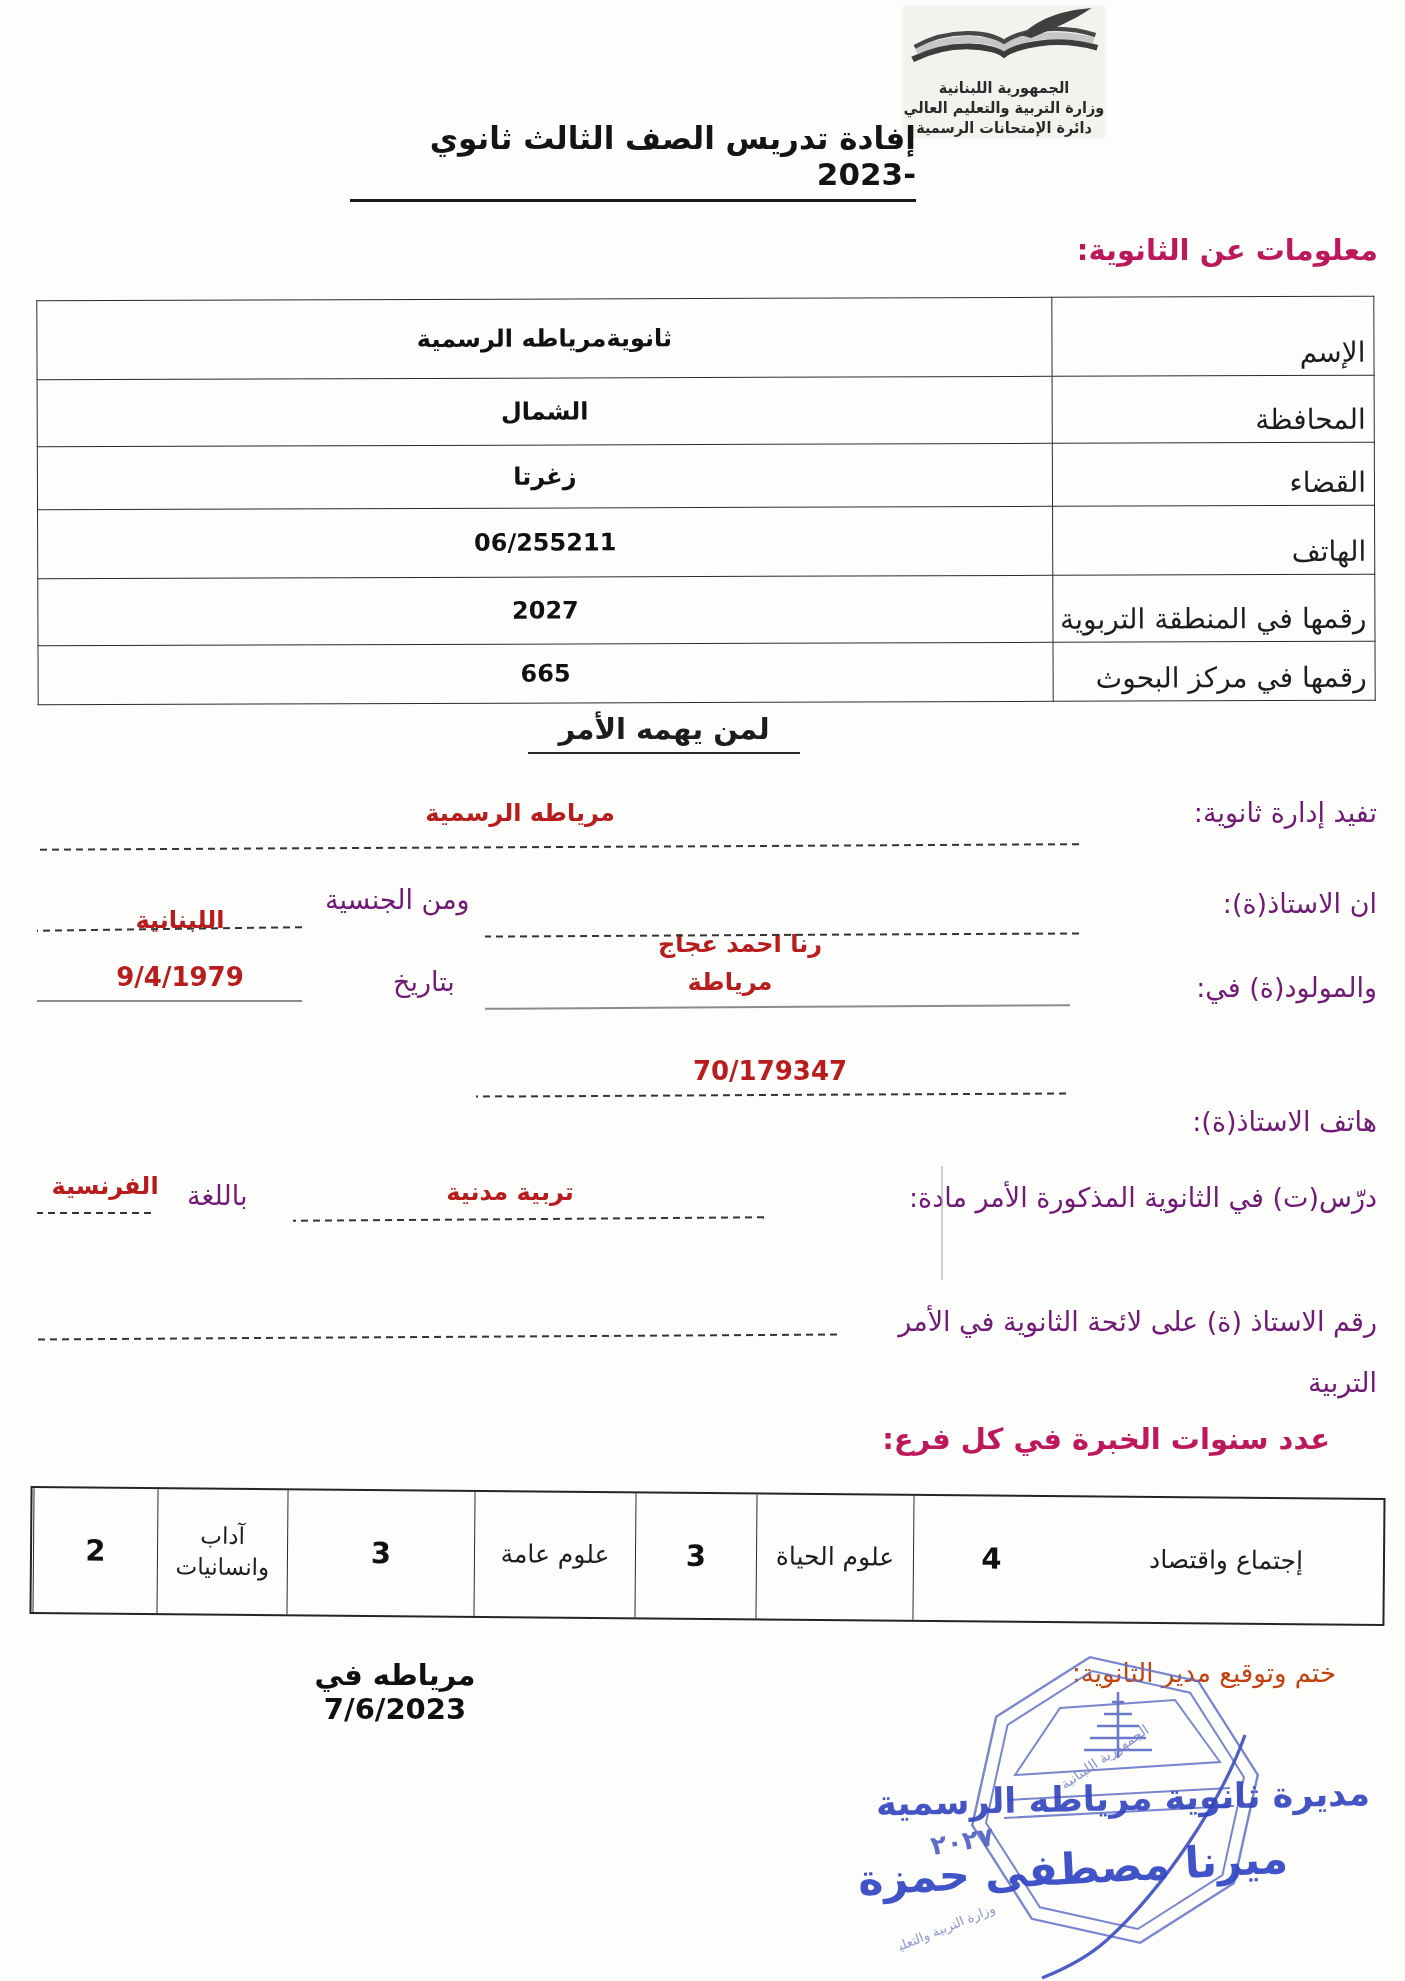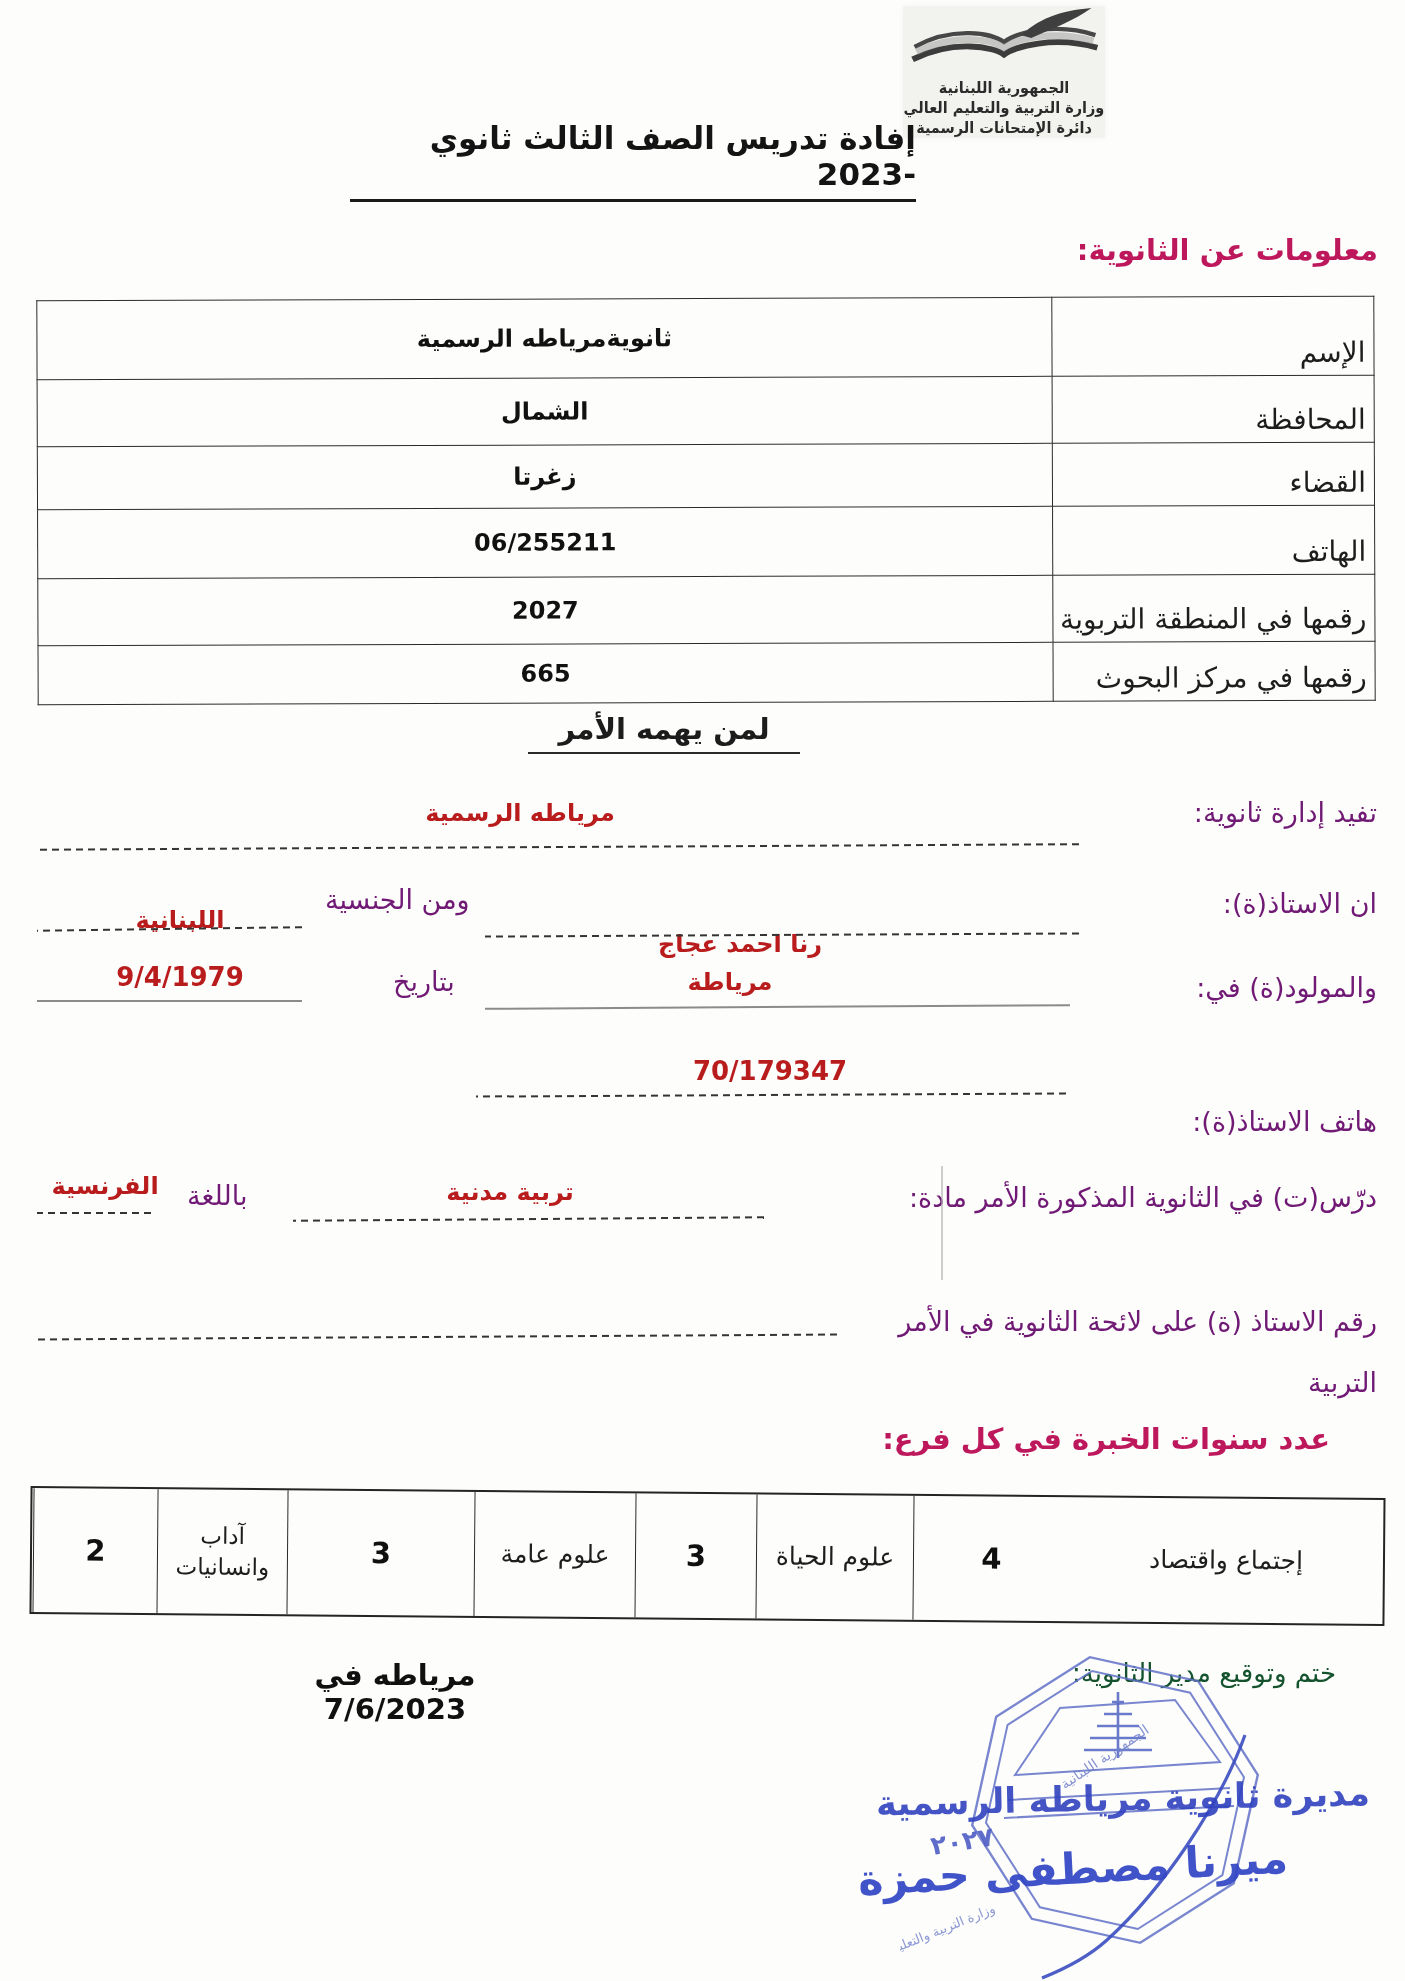--- a/index.html
+++ b/index.html
@@ -25,21 +25,21 @@
   .center-head{font-size:29px;font-weight:bold;border-bottom:2.6px solid #2a2a2a;padding-bottom:6px;text-align:center;}
   
   .exp-tbl{left:30px;top:1492px;width:1351px;height:124px;display:flex;direction:rtl;border:2px solid #242424;transform:rotate(.5deg);background:#fdfdfb;}
   .exp-cell{display:flex;align-items:center;justify-content:center;text-align:center;}
   .exp-cell.sep{border-left:1.6px solid #2a2a2a;}
   .exp-branch{font-size:25px;color:#1d1d1d;line-height:1.35;}
   .exp-num{font-size:29px;font-weight:bold;color:#101010;}
   .w0{width:314px}.w1{width:155px}.w2{width:156px}.w3{width:120px}.w4{width:160px}.w5{width:186px}.w6{width:129px}.w7{width:123px}
   .exp-cell.w6 .exp-branch{font-size:23px;}
   
-  .stamp-label{font-size:26px;color:#14532d;z-index:1;}
+  .stamp-label{font-size:26px;color:#c2410c;z-index:1;}
   .place-date{font-size:29px;font-weight:bold;color:#101010;z-index:1;}
   .stamp-svg{left:900px;top:1640px;width:480px;height:341px;z-index:2;}
   .hand-title{left:900px;top:1778px;width:470px;font-size:35px;font-weight:bold;color:#3042bf;opacity:.9;transform:rotate(-1.2deg);white-space:nowrap;z-index:3;letter-spacing:-1px;}
   .hand-sign{left:928px;top:1842px;width:360px;font-size:43px;font-weight:bold;color:#3347c5;opacity:.93;transform:rotate(-3deg);white-space:nowrap;z-index:3;letter-spacing:-3px;}
   .crease{left:941px;top:1166px;width:2px;height:114px;background:#adadad;opacity:.6;}
 </style>
 </head>
 <body>
 
 <div class="page">

